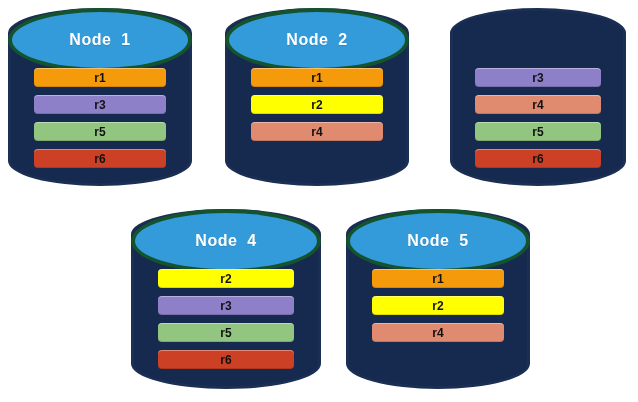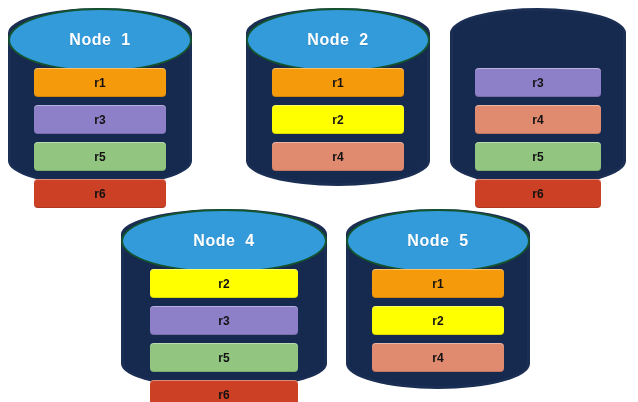--- a/index.html
+++ b/index.html
@@ -38,21 +38,21 @@
   }
 
   .cyl-top {
     position: absolute;
     left: 0;
     top: 0;
     width: 100%;
     height: 64px;
     box-sizing: border-box;
     background: #349bdb;
-    border: 2px solid #14532d;
+    border: 4px solid #14532d;
     border-radius: 50%;
     display: flex;
     align-items: center;
     justify-content: center;
   }
 
   .node-label {
     color: #ffffff;
     font-size: 16px;
     font-weight: bold;
@@ -68,21 +68,21 @@
     left: 0;
     right: 0;
     display: flex;
     flex-direction: column;
     align-items: center;
     gap: 8px;
   }
 
   .row-bar {
     width: 72%;
-    height: 29px;
+    height: 19px;
     border-radius: 4px;
     display: flex;
     align-items: center;
     justify-content: center;
     box-sizing: border-box;
     box-shadow: inset 0 1px 0 rgba(255,255,255,0.38),
                 inset 0 -1px 0 rgba(0,0,0,0.14);
   }
 
   .row-label {
@@ -110,21 +110,21 @@
           <span class="row-label">r3</span>
         </div>
         <div class="row-bar" style="background: rgb(146, 198, 128);">
           <span class="row-label">r5</span>
         </div>
         <div class="row-bar" style="background: rgb(204, 65, 37);">
           <span class="row-label">r6</span>
         </div>
       </div>
     </div>
-    <div class="node" style="left: 246px; top: 8px; width: 184px; height: 178px; text-align: center;">
+    <div class="node" style="left: 225px; top: 8px; width: 184px; height: 178px; text-align: center;">
       <div class="cyl-body"></div>
       <div class="cyl-top">
         <span class="node-label">Node  2</span>
       </div>
       <div class="rows" style="top: 60px;">
         <div class="row-bar" style="background: rgb(245, 155, 11);">
           <span class="row-label">r1</span>
         </div>
         <div class="row-bar" style="background: rgb(255, 255, 0);">
           <span class="row-label">r2</span>
@@ -144,21 +144,21 @@
           <span class="row-label">r4</span>
         </div>
         <div class="row-bar" style="background: rgb(146, 198, 128);">
           <span class="row-label">r5</span>
         </div>
         <div class="row-bar" style="background: rgb(204, 65, 37);">
           <span class="row-label">r6</span>
         </div>
       </div>
     </div>
-    <div class="node" style="left: 121px; top: 209px; width: 190px; height: 180px; padding-left: 16px;">
+    <div class="node" style="left: 131px; top: 209px; width: 190px; height: 180px;">
       <div class="cyl-body"></div>
       <div class="cyl-top">
         <span class="node-label">Node  4</span>
       </div>
       <div class="rows" style="top: 60px;">
         <div class="row-bar" style="background: rgb(255, 255, 0);">
           <span class="row-label">r2</span>
         </div>
         <div class="row-bar" style="background: rgb(141, 128, 200);">
           <span class="row-label">r3</span>

